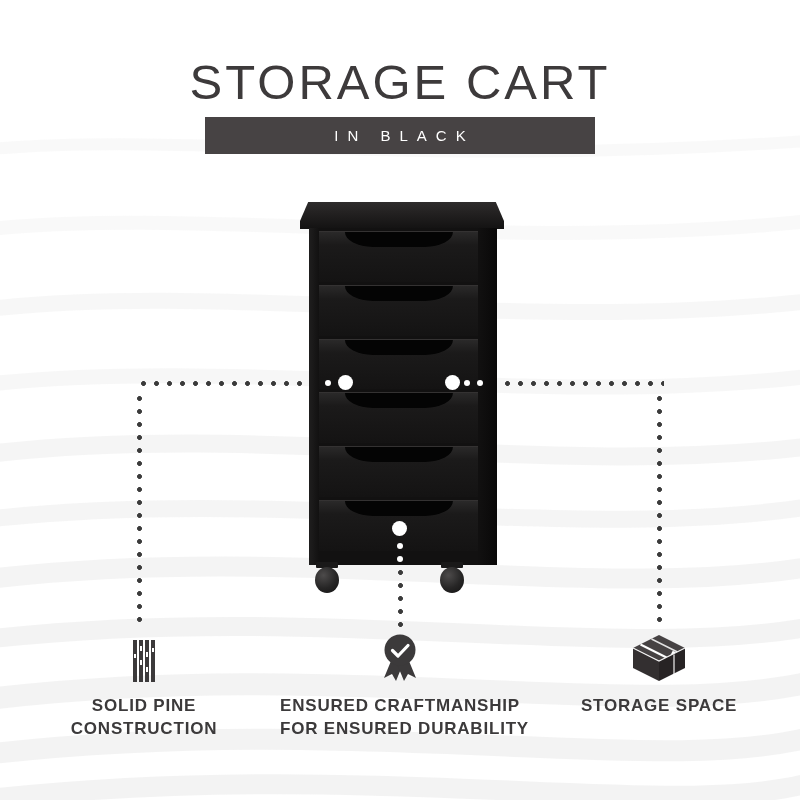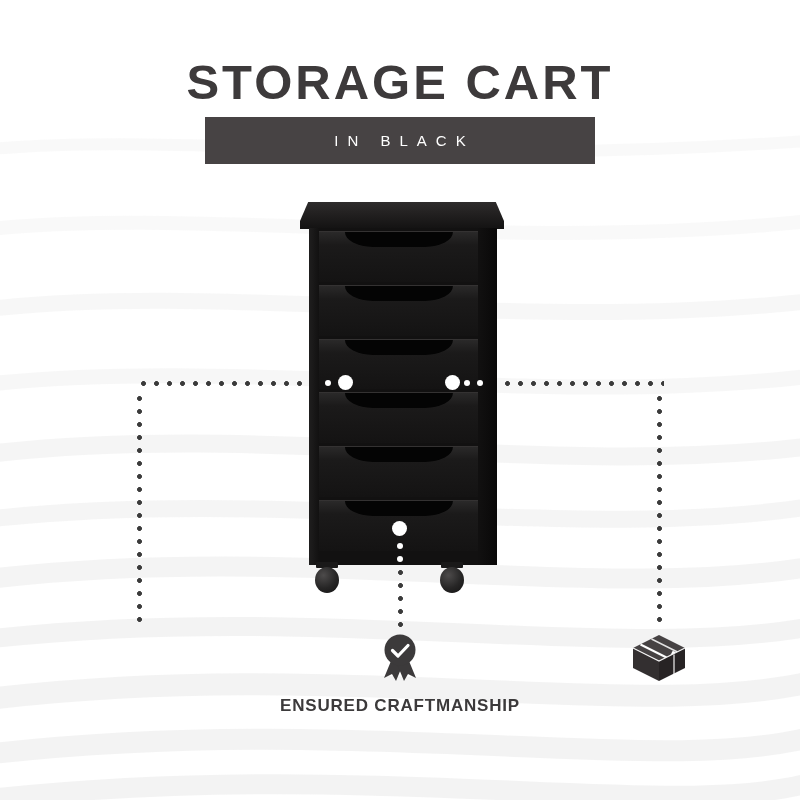--- a/index.html
+++ b/index.html
@@ -5,25 +5,25 @@
   html,body{margin:0;padding:0;background:#fff;}
   .canvas{
     position:relative;width:800px;height:800px;overflow:hidden;background:#fff;
     font-family:"Liberation Sans",sans-serif;
   }
   .waves{position:absolute;left:0;top:0;z-index:0;}
 
   
   .title{
     position:absolute;left:0;top:54px;width:800px;text-align:center;
-    font-size:49px;font-weight:700;letter-spacing:3px;
+    font-size:49px;font-weight:400;letter-spacing:3px;
     color:var(--title,#3d3a3b);z-index:3;white-space:nowrap;
   }
   .banner{
-    position:absolute;left:205px;top:117px;width:390px;height:47px;
+    position:absolute;left:205px;top:117px;width:390px;height:37px;
     background:var(--banner-bg,#474344);z-index:3;
     display:flex;align-items:center;justify-content:center;
   }
   .banner span{
     color:var(--banner-text,#fff);font-size:15px;font-weight:400;
     letter-spacing:9px;text-indent:9px;white-space:nowrap;
   }
 
   
   .cart-top{
@@ -151,31 +151,54 @@
 
   <div class="wdot big" style="left:338px;top:375px;"></div>
   <div class="wdot big" style="left:445px;top:375px;"></div>
   <div class="wdot big" style="left:392px;top:521px;"></div>
   <div class="wdot small" style="left:325px;top:380px;"></div>
   <div class="wdot small" style="left:464px;top:380px;"></div>
   <div class="wdot small" style="left:477px;top:380px;"></div>
   <div class="wdot small" style="left:397px;top:543px;"></div>
   <div class="wdot small" style="left:397px;top:556px;"></div>
 
+  <div class="feature f-left">
+    <div class="icon-wrap">
+      <svg width="22" height="42" viewBox="0 0 22 42" aria-hidden="true">
+        <g fill="#3c3a3b">
+          <rect x="0" y="0" width="4" height="42"></rect>
+          <rect x="6" y="0" width="4" height="42"></rect>
+          <rect x="12" y="0" width="4" height="42"></rect>
+          <rect x="18" y="0" width="4" height="42"></rect>
+        </g>
+        <g fill="#ffffff">
+          <rect x="7" y="6" width="2" height="5"></rect>
+          <rect x="13" y="12" width="2" height="5"></rect>
+          <rect x="7" y="20" width="2" height="5"></rect>
+          <rect x="13" y="27" width="2" height="5"></rect>
+          <rect x="1" y="14" width="2" height="4"></rect>
+          <rect x="19" y="8" width="2" height="4"></rect>
+        </g>
+      </svg>
+    </div>
+    <div class="line">SOLID PINE</div>
+    <div class="line">CONSTRUCTION</div>
+  </div>
 
   <div class="feature f-mid">
     <div class="icon-wrap">
       <svg width="42" height="48" viewBox="0 0 42 48" aria-hidden="true">
         <polygon points="12,27 5,44 13,40 17,47 24,30" fill="#3c3a3b"></polygon>
         <polygon points="30,27 37,44 29,40 25,47 18,30" fill="#3c3a3b"></polygon>
         <circle cx="21" cy="16" r="15.5" fill="#3c3a3b"></circle>
         <path d="M13.5 16.5 L19 22 L29 11.5" fill="none" stroke="#ffffff" stroke-width="3.2" stroke-linecap="round" stroke-linejoin="round"></path>
       </svg>
     </div>
     <div class="line">ENSURED CRAFTMANSHIP</div>
+    <div class="line">FOR ENSURED DURABILITY</div>
   </div>
 
   <div class="feature f-right">
     <div class="icon-wrap">
       <svg width="58" height="48" viewBox="0 0 58 48" aria-hidden="true">
 
         <polygon points="29,1 55,14 29,27 3,14" fill="#464243"></polygon>
 
         <path d="M10.5,10.5 L36.5,23.5" stroke="#ffffff" stroke-width="2" fill="none"></path>
         <path d="M21.5,5 L47.5,18" stroke="#ffffff" stroke-width="1.4" fill="none" opacity="0.85"></path>
@@ -184,15 +207,16 @@
 
         <polygon points="3,14 29,27 29,47 3,34" fill="#332f30"></polygon>
 
         <polygon points="55,14 29,27 29,47 55,34" fill="#272324"></polygon>
 
         <path d="M3,14 L29,27 L55,14" stroke="#ffffff" stroke-width="1.2" fill="none" opacity="0.9"></path>
 
         <path d="M44,20.5 L44,40" stroke="#ffffff" stroke-width="1.4" fill="none" opacity="0.8"></path>
       </svg>
     </div>
+    <div class="line">STORAGE SPACE</div>
   </div>
 
 </div>
 
 </body></html>

